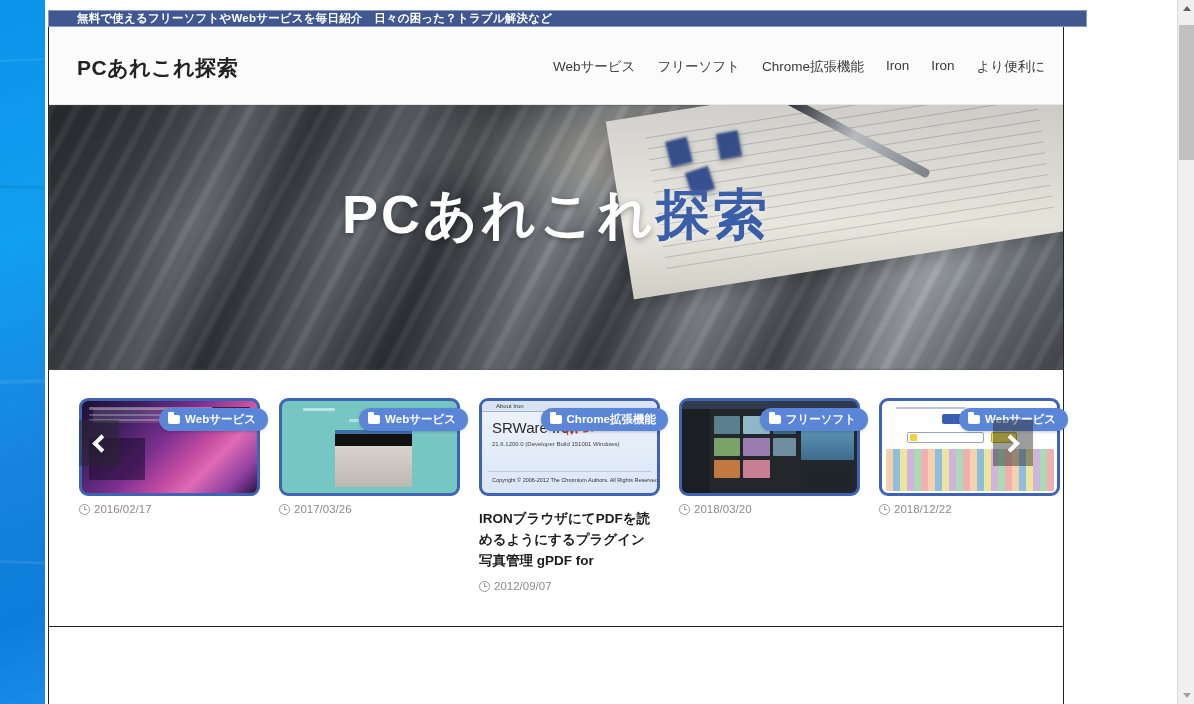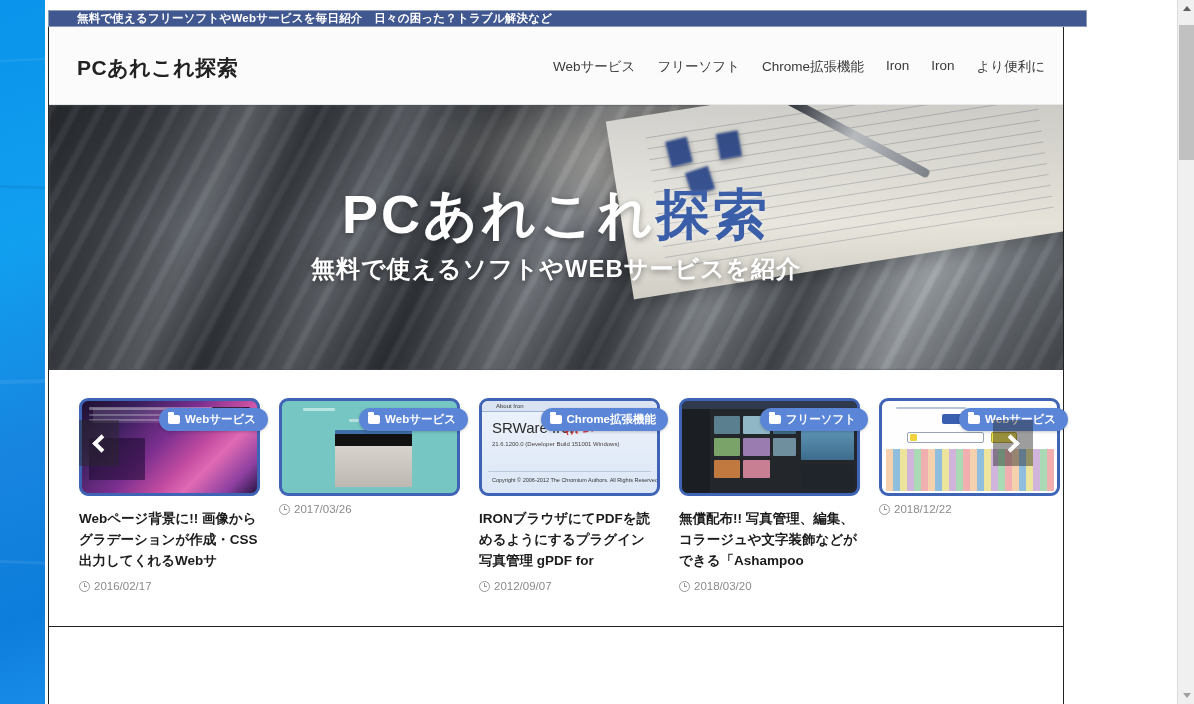--- a/index.html
+++ b/index.html
@@ -386,21 +386,20 @@
       <div id="hero">
         <div class="photo"></div>
         <div class="papersheet"></div>
         <div class="sticky" style="left:61%;top:13%;width:22px;height:26px;transform:rotate(-14deg);"></div>
         <div class="sticky" style="left:66%;top:10%;width:22px;height:26px;transform:rotate(-10deg);"></div>
         <div class="sticky" style="left:63%;top:24%;width:24px;height:24px;transform:rotate(-18deg);"></div>
         <div class="pen"></div>
         <div class="shade"></div>
         <div class="logo-block">
           <div class="logo-main"><span>PCあれこれ</span><span class="accent">探索</span></div>
-          <div class="logo-sub">無料で使えるソフトやWEBサービスを紹介</div>
         </div>
       </div>
 
       <div id="carousel-section">
 
         <div class="arrow-btn left">
           <div class="chev"></div>
         </div>
         <div class="arrow-btn right">
           <div class="chev"></div>
@@ -413,21 +412,20 @@
               <div class="grid-chip" style="left:4%;top:6%;width:88%;height:3px;background:rgba(255,255,255,.35);"></div>
               <div class="grid-chip" style="left:4%;top:14%;width:66%;height:2px;background:rgba(255,255,255,.25);"></div>
               <div class="grid-chip" style="left:4%;top:20%;width:72%;height:2px;background:rgba(255,255,255,.25);"></div>
               <div class="grid-chip" style="left:4%;top:40%;width:32%;height:46%;background:rgba(25,10,45,.55);"></div>
               <div class="grid-chip" style="right:4%;top:6%;width:22%;height:8%;background:rgba(20,12,34,.8);"></div>
             </div>
             <div class="cat-badge">
               <span class="folder"></span>
               <span>Webサービス</span>
             </div>
-            <div class="card-title">Webページ背景に!! 画像からグラデーションが作成・CSS出力してくれるWebサ</div>
             <div class="card-date">
               <span class="clock"></span>
               <span>2016/02/17</span>
             </div>
           </div>
 
           <div class="card">
             <div class="card-thumb t2">
               <div class="grid-chip" style="left:12%;top:8%;width:18%;height:3px;background:rgba(255,255,255,.5);"></div>
               <div class="grid-chip" style="left:38%;top:20%;width:26%;height:3px;background:rgba(255,255,255,.45);"></div>
@@ -476,21 +474,20 @@
               <div class="grid-chip" style="left:52%;top:40%;width:13%;height:20%;background:#6f8f9e;"></div>
               <div class="grid-chip" style="left:18%;top:64%;width:15%;height:20%;background:#c2793f;"></div>
               <div class="grid-chip" style="left:35%;top:64%;width:15%;height:20%;background:#c97f93;"></div>
               <div class="grid-chip" style="right:2%;top:14%;width:30%;height:50%;background:linear-gradient(180deg,#6fa8c9,#3d6c8c);"></div>
               <div class="grid-chip" style="right:2%;bottom:4%;width:30%;height:26%;background:#20242b;"></div>
             </div>
             <div class="cat-badge">
               <span class="folder"></span>
               <span>フリーソフト</span>
             </div>
-            <div class="card-title">無償配布!! 写真管理、編集、コラージュや文字装飾などができる「Ashampoo</div>
             <div class="card-date">
               <span class="clock"></span>
               <span>2018/03/20</span>
             </div>
           </div>
 
           <div class="card">
             <div class="card-thumb t5">
               <div class="grid-chip" style="left:8%;top:6%;width:40%;height:2px;background:#b9c4d8;"></div>
               <div class="grid-chip" style="left:34%;top:14%;width:26%;height:10px;background:#3a5fb0;border-radius:2px;"></div>

